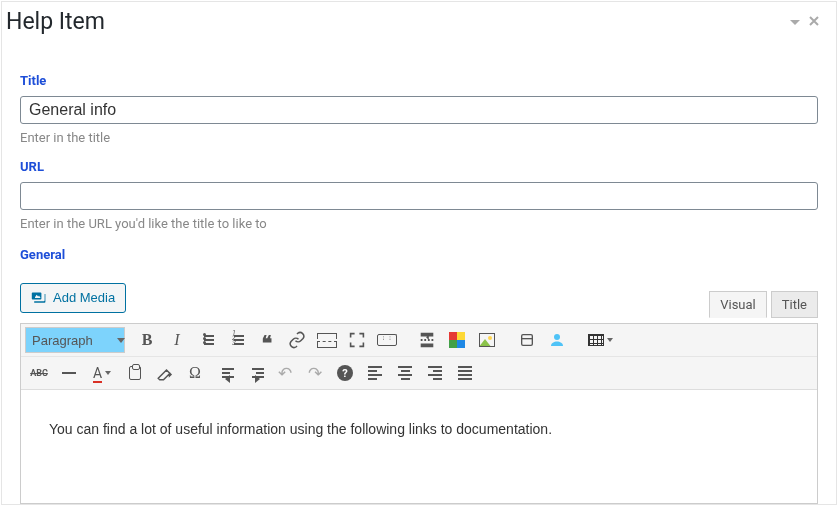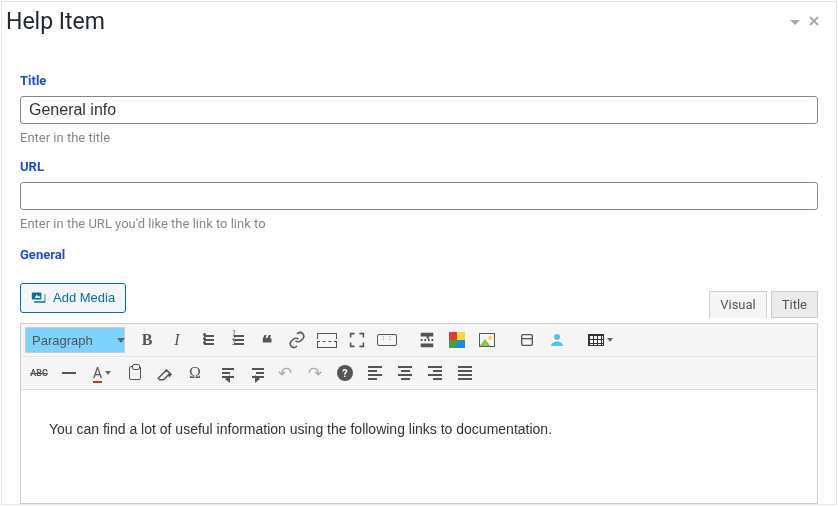--- a/index.html
+++ b/index.html
@@ -240,21 +240,21 @@
 
     <div class="field field-first">
       <label class="field-label">Title</label>
       <input class="field-input" type="text" value="General info" style="">
       <div class="field-desc">Enter in the title</div>
     </div>
 
     <div class="field">
       <label class="field-label">URL</label>
       <input class="field-input" type="text" value="" style="">
-      <div class="field-desc">Enter in the URL you'd like the link to link to</div>
+      <div class="field-desc">Enter in the URL you'd like the title to like to</div>
     </div>
 
     <div class="content-wrap" style="flex:1; display:flex; flex-direction:column;">
       <label class="field-label">General</label>
 
       <div class="btn-row">
         <button class="wp-btn" type="button">
           <svg width="16" height="16" viewBox="0 0 20 20" fill="#0071a1">
               <path d="M13 11V4c0-.55-.45-1-1-1H2c-.55 0-1 .45-1 1v7c0 .55.45 1 1 1h10c.55 0 1-.45 1-1zM5 9l2-3 2 2 1-1 2 3H5zm12-5v9c0 .55-.45 1-1 1H4v2h13c.55 0 1-.45 1-1V5h-1z"></path>
             </svg>

